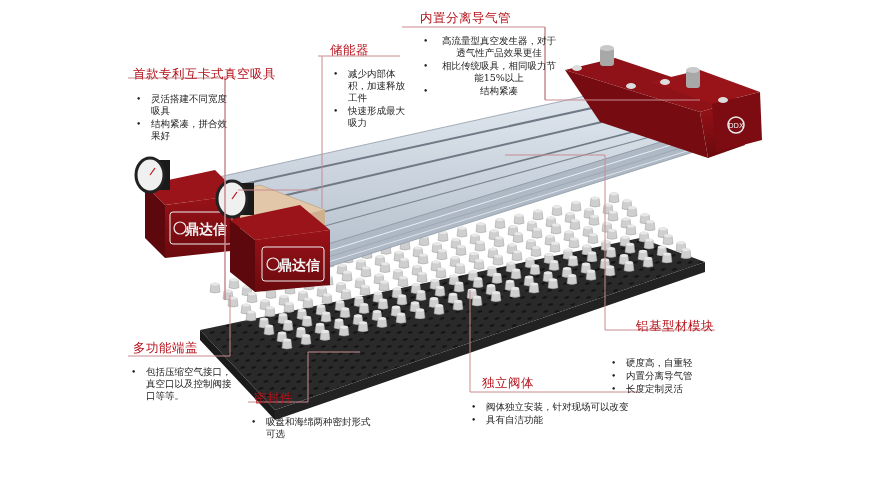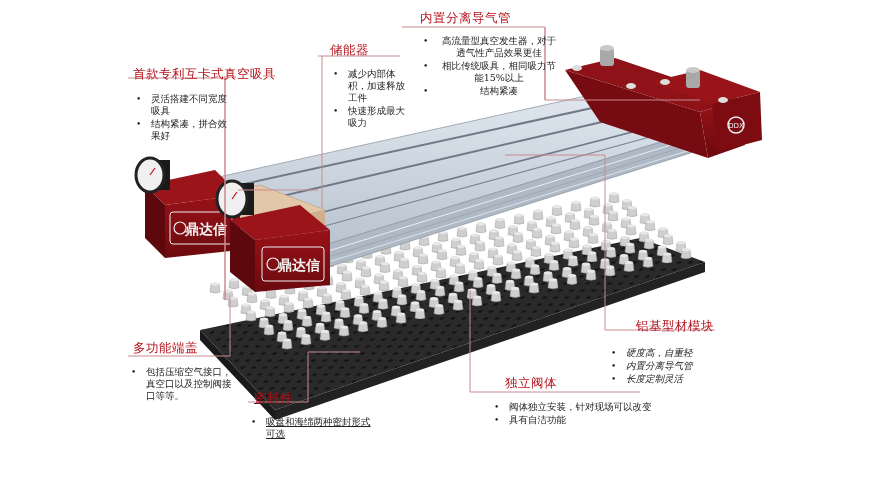--- a/index.html
+++ b/index.html
@@ -353,41 +353,41 @@
   <div class="callout" style="left:330px;top:42px;width:75px;">
     <div class="title">储能器</div>
     <ul style="margin-top:9px;">
       <li>减少内部体积，加速释放工件</li>
       <li>快速形成最大吸力</li>
     </ul>
   </div>
 
   <div class="callout" style="left:608px;top:318px;width:110px;">
     <div class="title" style="margin-left:28px;">铝基型材模块</div>
-    <ul style="margin-top:12px;font-style:italic;">
+    <ul style="margin-top:22px;">
       <li>硬度高，自重轻</li>
       <li>内置分离导气管</li>
       <li>长度定制灵活</li>
     </ul>
   </div>
 
   <div class="callout" style="left:128px;top:340px;width:112px;">
     <div class="title" style="margin-left:5px;">多功能端盖</div>
     <ul style="margin-top:9px;">
       <li>包括压缩空气接口，真空口以及控制阀接口等等。</li>
     </ul>
   </div>
 
-  <div class="callout" style="left:248px;top:390px;width:125px;text-decoration:underline;">
+  <div class="callout" style="left:248px;top:390px;width:125px;">
     <div class="title" style="margin-left:6px;">密封件</div>
     <ul style="margin-top:9px;">
       <li>吸盘和海绵两种密封形式可选</li>
     </ul>
   </div>
 
-  <div class="callout" style="left:491px;top:375px;width:190px;">
+  <div class="callout" style="left:468px;top:375px;width:190px;">
     <div class="title" style="margin-left:14px;">独立阀体</div>
     <ul style="margin-top:9px;">
       <li>阀体独立安装，针对现场可以改变</li>
       <li>具有自洁功能</li>
     </ul>
   </div>
 </div>
 
 </body></html>

